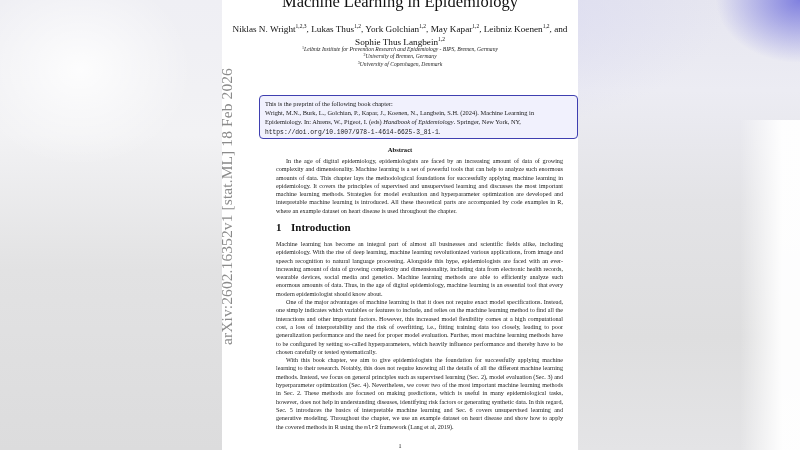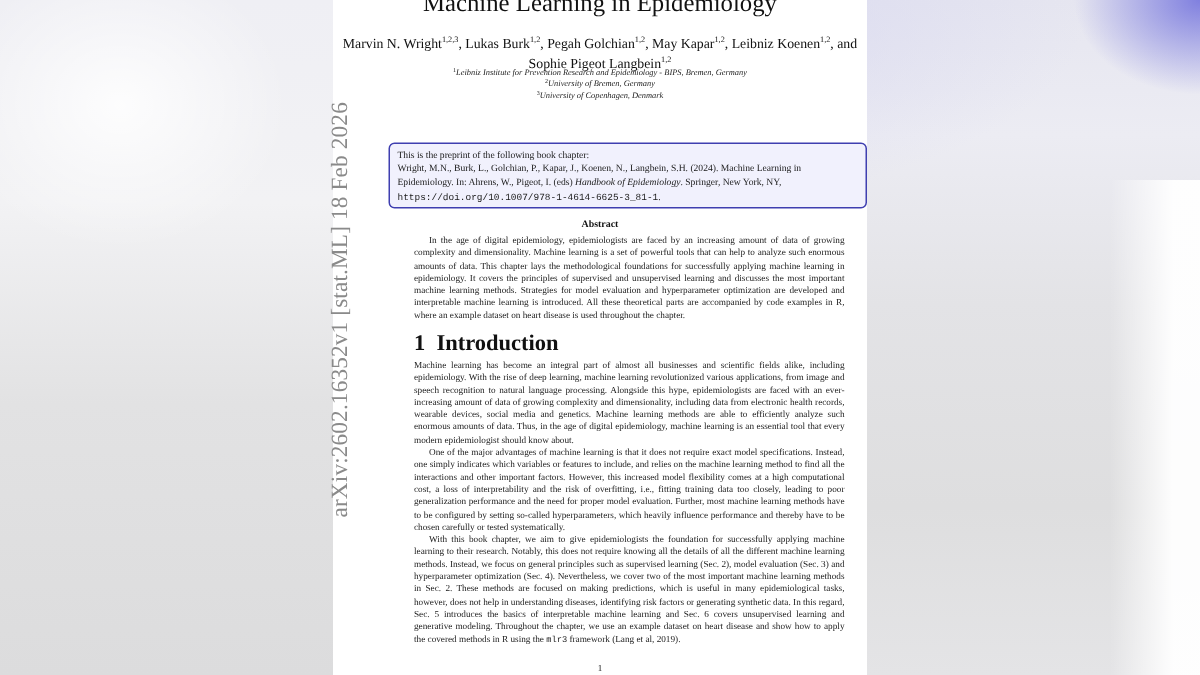--- a/index.html
+++ b/index.html
@@ -57,21 +57,21 @@
     .abstract-head {
       position: absolute; left: 222px; width: 356px; top: 146px; text-align: center;
       font-size: 6.6px; font-weight: bold; color: #111;
     }
     .abstract {
       position: absolute; left: 276px; width: 287px; top: 157px;
       font-size: 6.15px; line-height: 8.3px; text-align: justify; color: #1a1a1a;
     }
     .abstract p, .body-text p { margin: 0; text-indent: 10px; }
     .section-head {
-      position: absolute; left: 276px; top: 221px; font-size: 15px; font-weight: bold; color: #111;
+      position: absolute; left: 276px; top: 221px; font-size: 11px; font-weight: bold; color: #111;
     }
     .section-head .num { display: inline-block; width: 15px; }
     .body-text {
       position: absolute; left: 276px; width: 287px; top: 240px;
       font-size: 6.15px; line-height: 8.3px; text-align: justify; color: #1a1a1a;
     }
     .body-text p.first { text-indent: 0; }
     .body-text .mono { font-family: "Liberation Mono", "DejaVu Sans Mono", monospace; font-size: 5.8px; }
     .page-number {
       position: absolute; left: 222px; width: 356px; top: 443px; text-align: center;
@@ -84,27 +84,27 @@
 <div class="bg-left-glow"></div>
 <div class="bg-right-glow"></div>
 
 <div class="page"></div>
 
 <div class="arxiv-stamp">arXiv:2602.16352v1  [stat.ML]  18 Feb 2026</div>
 
 <div class="title">Machine Learning in Epidemiology</div>
 
 <div class="authors">
-  <span>Marvin N. Wright</span><sup>1,2,3</sup>,
-  <span>Lukas Burk</span><sup>1,2</sup>,
-  <span>Pegah Golchian</span><sup>1,2</sup>,
+  <span>Niklas N. Wright</span><sup>1,2,3</sup>,
+  <span>Lukas Thus</span><sup>1,2</sup>,
+  <span>York Golchian</span><sup>1,2</sup>,
   <span>May Kapar</span><sup>1,2</sup>,
   <span>Leibniz Koenen</span><sup>1,2</sup>,
   <span>and</span><br>
-  <span>Sophie Pigeot Langbein</span><sup>1,2</sup>
+  <span>Sophie Thus Langbein</span><sup>1,2</sup>
 </div>
 
 <div class="affils">
   <div><sup>1</sup><span>Leibniz Institute for Prevention Research and Epidemiology - BIPS, Bremen, Germany</span></div>
   <div><sup>2</sup><span>University of Bremen, Germany</span></div>
   <div><sup>3</sup><span>University of Copenhagen, Denmark</span></div>
 </div>
 
 <div class="preprint-box">
   <div>This is the preprint of the following book chapter:</div>

